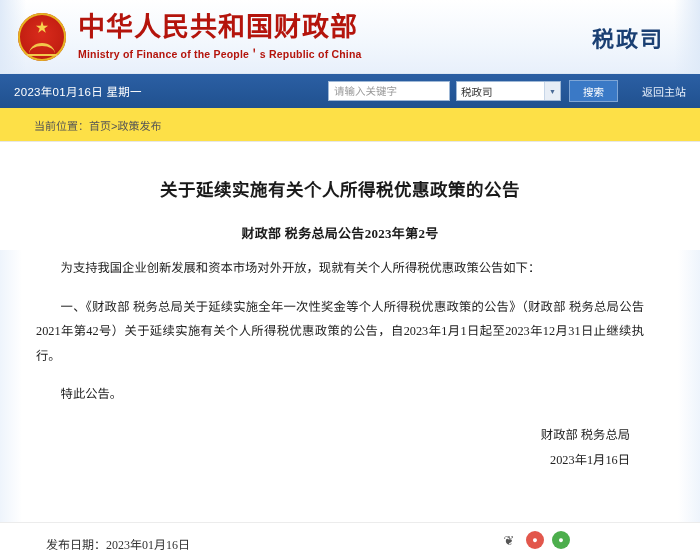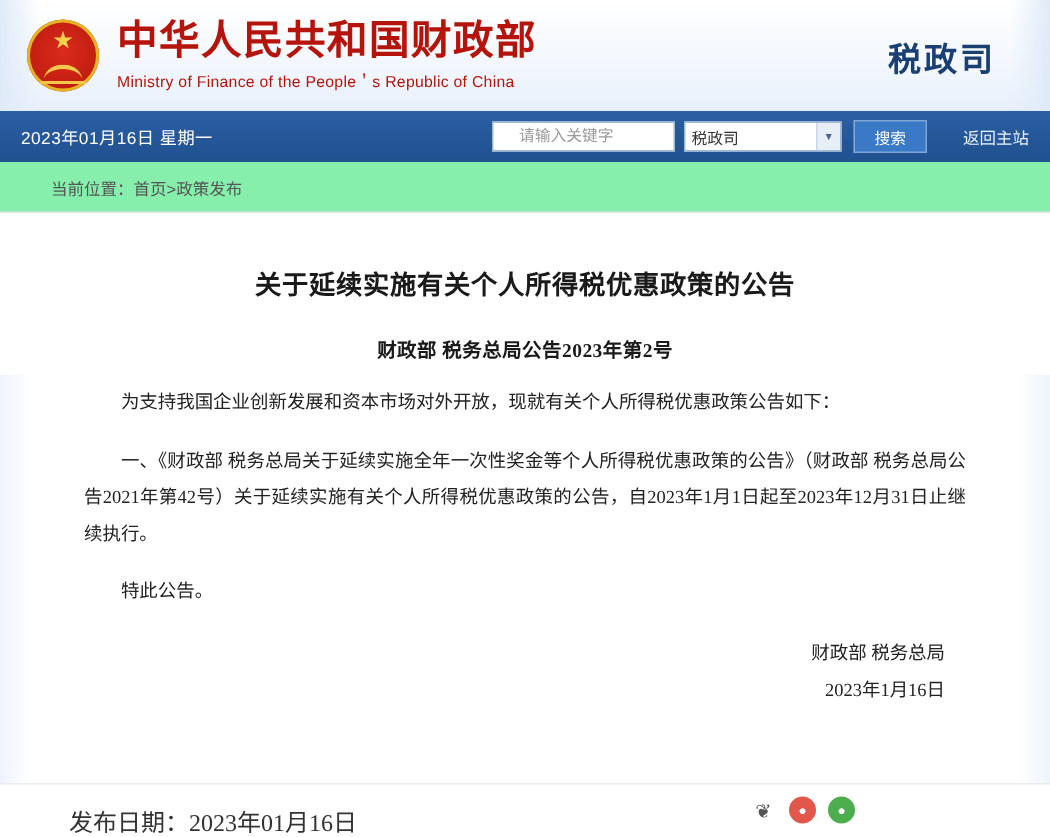--- a/index.html
+++ b/index.html
@@ -80,20 +80,21 @@
     font-weight: bold;
     color: #b4140c;
     letter-spacing: 1px;
     line-height: 1.15;
   }
   .en-title {
     font-size: 10.5px;
     color: #b4140c;
     letter-spacing: 0.2px;
     margin-top: 3px;
+    font-weight: bold;
   }
   .dept-name {
     position: absolute;
     right: 36px;
     top: 50%;
     transform: translateY(-50%);
     font-family: "Liberation Serif", serif;
     font-size: 22px;
     color: #1a3f73;
     letter-spacing: 2px;
@@ -124,21 +125,21 @@
     align-items: center;
     gap: 0;
   }
   .search-input {
     width: 122px;
     height: 20px;
     border: 1px solid #9fb8d6;
     background: #ffffff;
     font-size: 10.5px;
     color: #333;
-    padding: 0 17px;
+    padding: 0 5px;
     box-sizing: border-box;
     outline: none;
     font-family: "Liberation Sans", sans-serif;
   }
   .search-input::placeholder { color: #9a9a9a; }
   .search-select {
     width: 105px;
     height: 20px;
     margin-left: 6px;
     border: 1px solid #9fb8d6;
@@ -181,41 +182,41 @@
   .nav-home {
     margin-left: auto;
     font-size: 11px;
     color: #e8f0fb;
     text-decoration: none;
   }
 
   
   .crumb-wrap {
     height: 34px;
-    background: #86efac;
+    background: #fde047;
     border-bottom: 1px solid #e7e7e7;
     display: flex;
     align-items: center;
     padding: 0 34px;
     box-sizing: border-box;
   }
   .crumb {
     font-size: 11px;
     color: #555555;
   }
   .crumb a {
     color: #555555;
     text-decoration: none;
   }
 
   
   .content {
     position: relative;
     background: #ffffff;
-    padding: 22px 56px 0 56px;
+    padding: 22px 56px 0 36px;
     box-sizing: border-box;
     height: 380px;
   }
   .doc-title {
     text-align: center;
     font-family: "Liberation Serif", serif;
     font-size: 17.5px;
     font-weight: bold;
     color: #1a1a1a;
     letter-spacing: 0.5px;
@@ -257,21 +258,21 @@
     background: #ffffff;
     border-top: 1px solid #ececec;
     padding: 0 56px;
     box-sizing: border-box;
   }
   .pub-date {
     position: absolute;
     left: 46px;
     top: 12px;
     font-family: "Liberation Serif", serif;
-    font-size: 16px;
+    font-size: 12px;
     color: #333333;
   }
   .share-row {
     position: absolute;
     right: 130px;
     top: 8px;
     display: flex;
     align-items: center;
     gap: 8px;
   }

